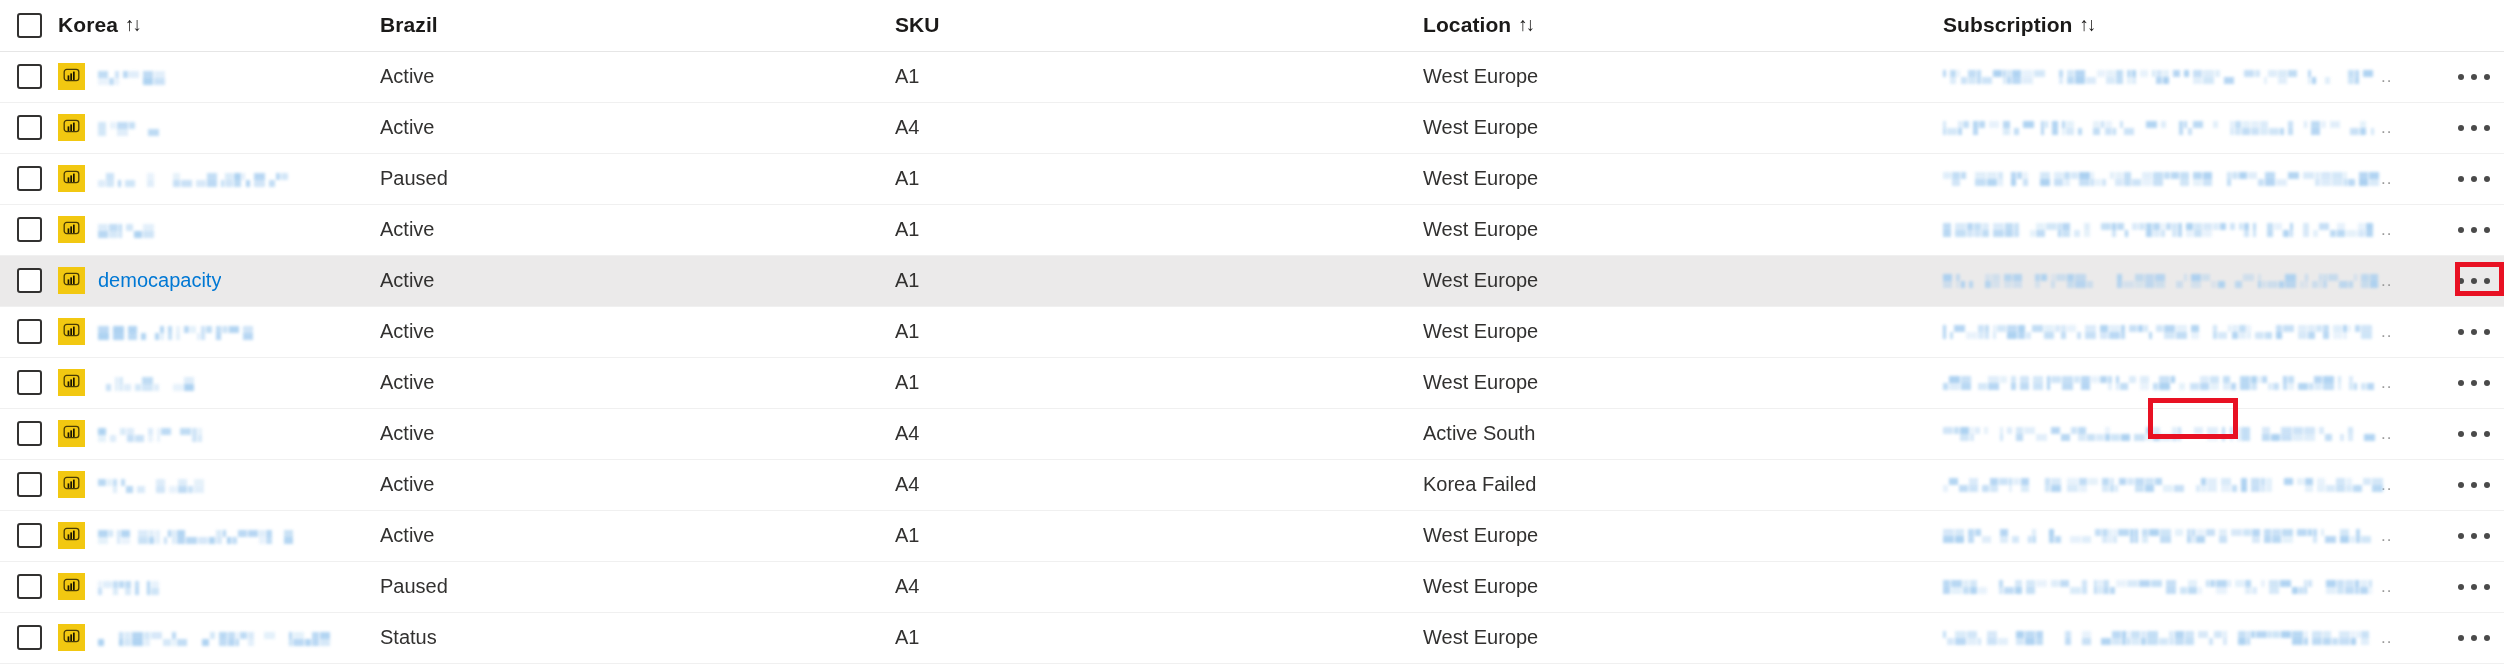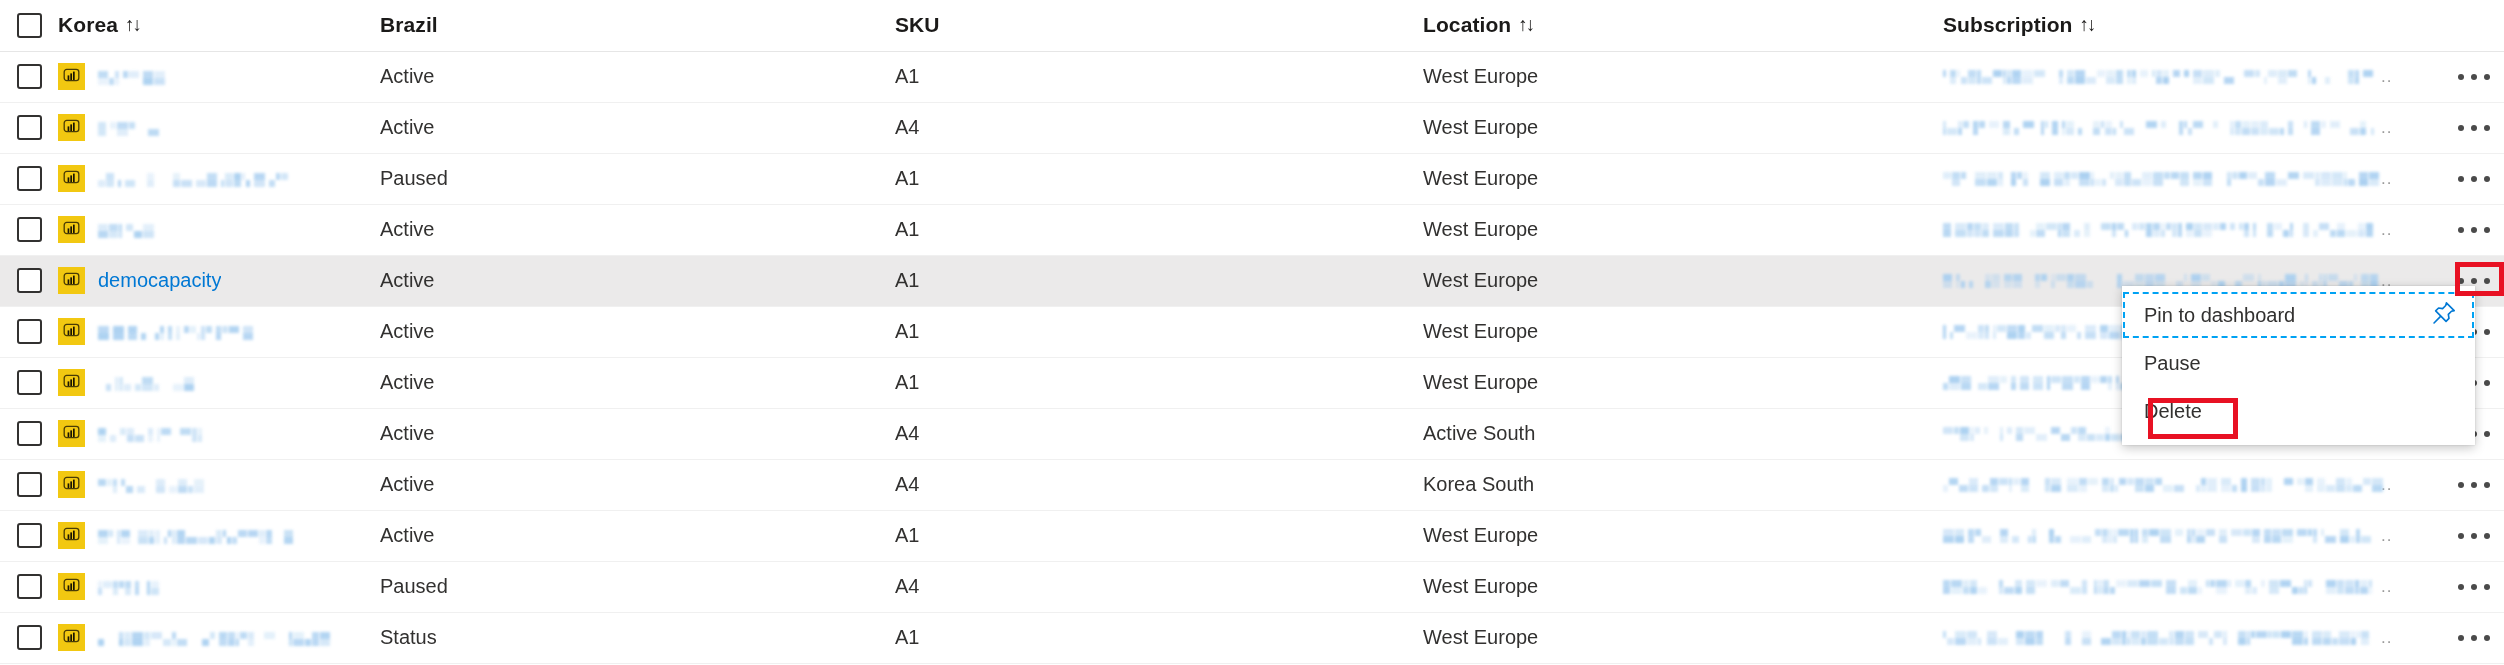--- a/index.html
+++ b/index.html
@@ -1272,21 +1272,21 @@
               </span>
             </div>
           </td>
           <td>
             <div class="cell-text">Active</div>
           </td>
           <td>
             <div class="cell-text">A4</div>
           </td>
           <td>
-            <div class="cell-text">Korea South</div>
+            <div class="cell-text">Korea Failed</div>
           </td>
           <td>
             <div class="sub-cell">
               <span class="redacted" style="width: 430px; height: 22px;">
                 <i style="left: 0px; width: 5px; top: 11px; height: 7px; opacity: 0.29;"></i>
                 <i style="left: 6px; width: 9px; top: 4px; height: 7px; opacity: 0.91;"></i>
                 <i style="left: 16px; width: 9px; top: 11px; height: 7px; opacity: 0.76;"></i>
                 <i style="left: 26px; width: 9px; top: 4px; height: 7px; opacity: 0.43;"></i>
                 <i style="left: 26px; width: 9px; top: 11px; height: 7px; opacity: 0.61;"></i>
                 <i style="left: 39px; width: 7px; top: 11px; height: 7px; opacity: 0.69;"></i>
@@ -1783,32 +1783,17 @@
             <div class="menu-btn">
               <span></span>
               <span></span>
               <span></span>
             </div>
           </td>
         </tr>
       </tbody>
   </table>
 
-  <div class="flyout" id="flyout">
-      <div class="fly-item focused">
-        <span class="fly-label">Pin to dashboard</span>
-        <span class="pin-icon"><svg width="26" height="26" viewBox="0 0 24 24" fill="none" stroke="#0078d4" stroke-width="1.5" stroke-linejoin="round" stroke-linecap="round">
-            <path d="M14.2 2.6 L21.4 9.8 L18.9 10.4 L16.0 13.3 L16.6 17.0 L13.9 19.7 L4.3 10.1 L7.0 7.4 L10.7 8.0 L13.6 5.1 Z"></path>
-            <line x1="8.6" y1="15.4" x2="2.8" y2="21.2"></line>
-          </svg></span>
-      </div>
-      <div class="fly-item">
-        <span class="fly-label">Pause</span>
-      </div>
-      <div class="fly-item">
-        <span class="fly-label">Delete</span>
-      </div>
-    </div>
 
   <div class="annot-menu-box"></div>
   <div class="annot-delete-box"></div>
 
 </div>
 
 </body></html>

